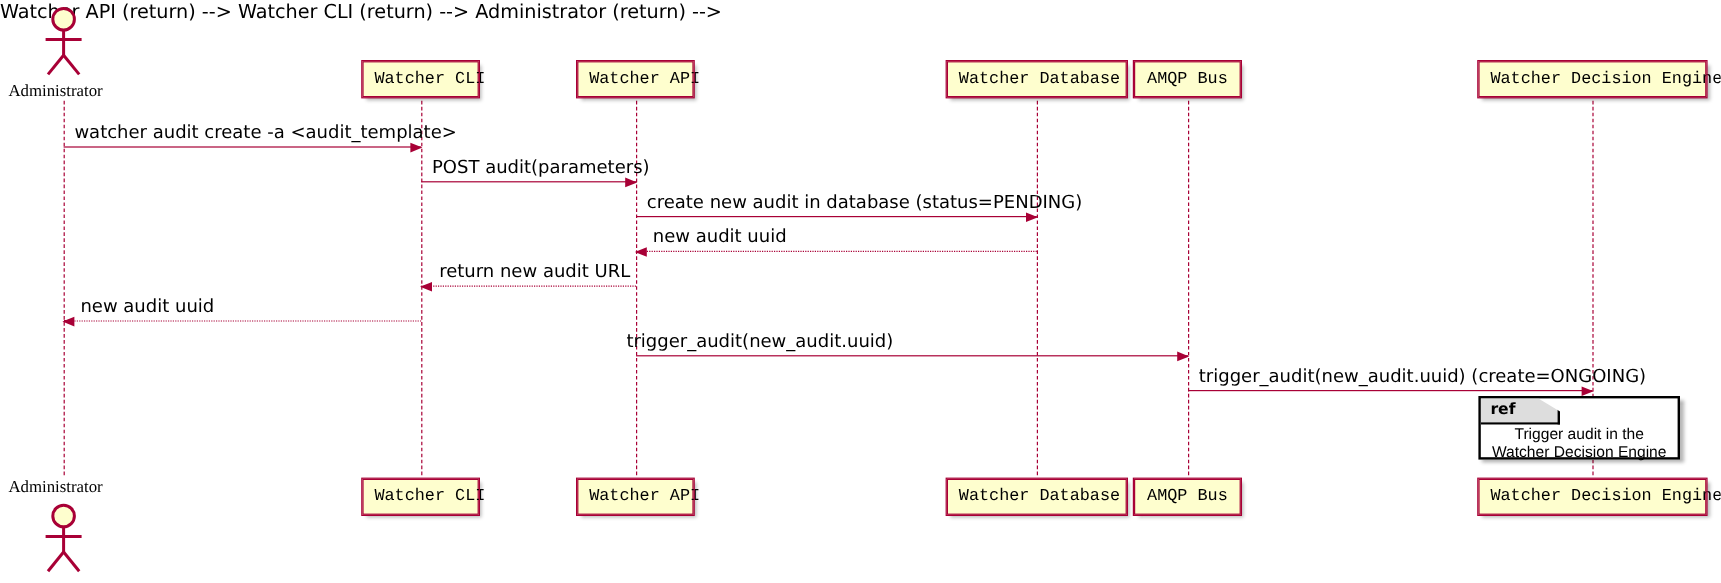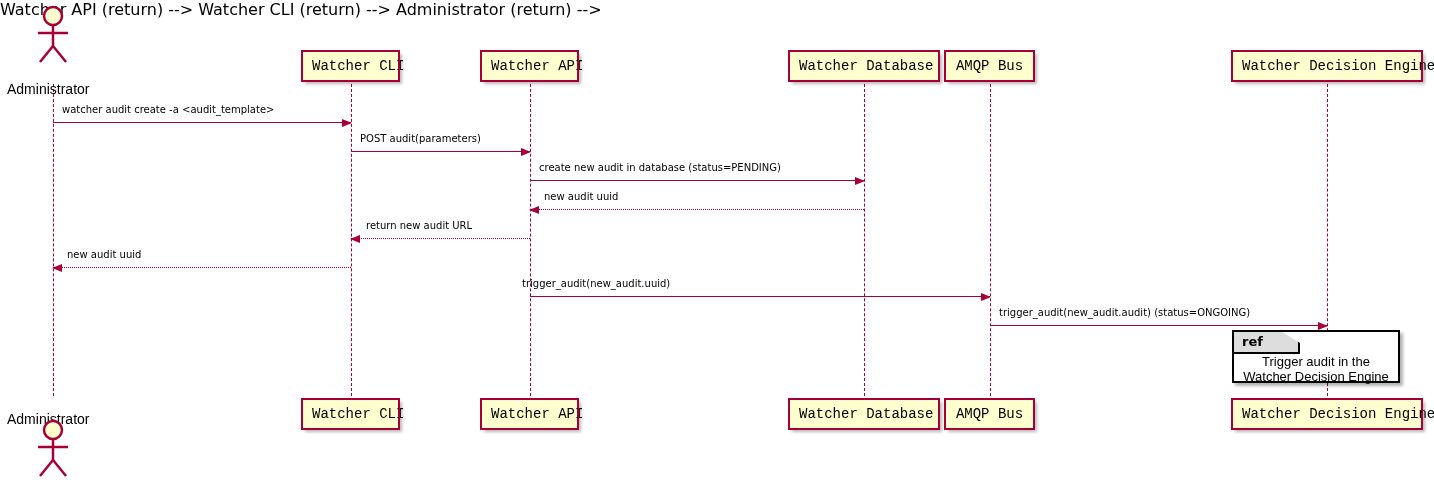--- a/index.html
+++ b/index.html
@@ -49,22 +49,21 @@
   .actor-wrap {
     position: absolute;
     width: 46px;
     text-align: center;
   }
   .actor-label {
     position: absolute;
     font-size: 14px;
     color: #000000;
     white-space: nowrap;
-    font-family: Liberation Sans, sans-serif;
-    margin-top: 12px;
+    font-family: Liberation Serif, serif;
   }
   .actor-svg { display: block; }
 
   
   .msg {
     position: absolute;
     height: 0;
     border-top: 1px solid #A80036;
   }
   .msg.dotted {
@@ -82,21 +81,21 @@
     border-left: 10px solid #A80036;
   }
   .arrow-l {
     left: -1px;
     border-top: 4px solid transparent;
     border-bottom: 4px solid transparent;
     border-right: 10px solid #A80036;
   }
   .msg-label {
     position: absolute;
-    font-size: 10px;
+    font-size: 15px;
     color: #000000;
     white-space: nowrap;
     font-family: "DejaVu Sans", sans-serif;
     line-height: 14px;
   }
 
   
   .ref-box {
     position: absolute;
     box-sizing: border-box;
@@ -220,21 +219,21 @@
   
   <div class="msg" style="left:530px; top:296px; width:460px;">
     <span class="arrow-r"></span>
   </div>
   <div class="msg-label" style="left:522px; top:277px;text-align:center;">trigger_audit(new_audit.uuid)</div>
 
   
   <div class="msg" style="left:990px; top:325px; width:337px;">
     <span class="arrow-r"></span>
   </div>
-  <div class="msg-label" style="left:999px; top:306px;">trigger_audit(new_audit.audit) (status=ONGOING)</div>
+  <div class="msg-label" style="left:999px; top:306px;">trigger_audit(new_audit.uuid) (create=ONGOING)</div>
 
   
   <div class="ref-box" style="left:1232px; top:330px; width:168px; height:53px;">
     <div class="ref-tab"></div>
     <div class="ref-tab-label">ref</div>
     <div class="ref-body">
       <span class="ref-line">Trigger audit in the</span>
       <span class="ref-line">Watcher Decision Engine</span>
     </div>
   </div>

